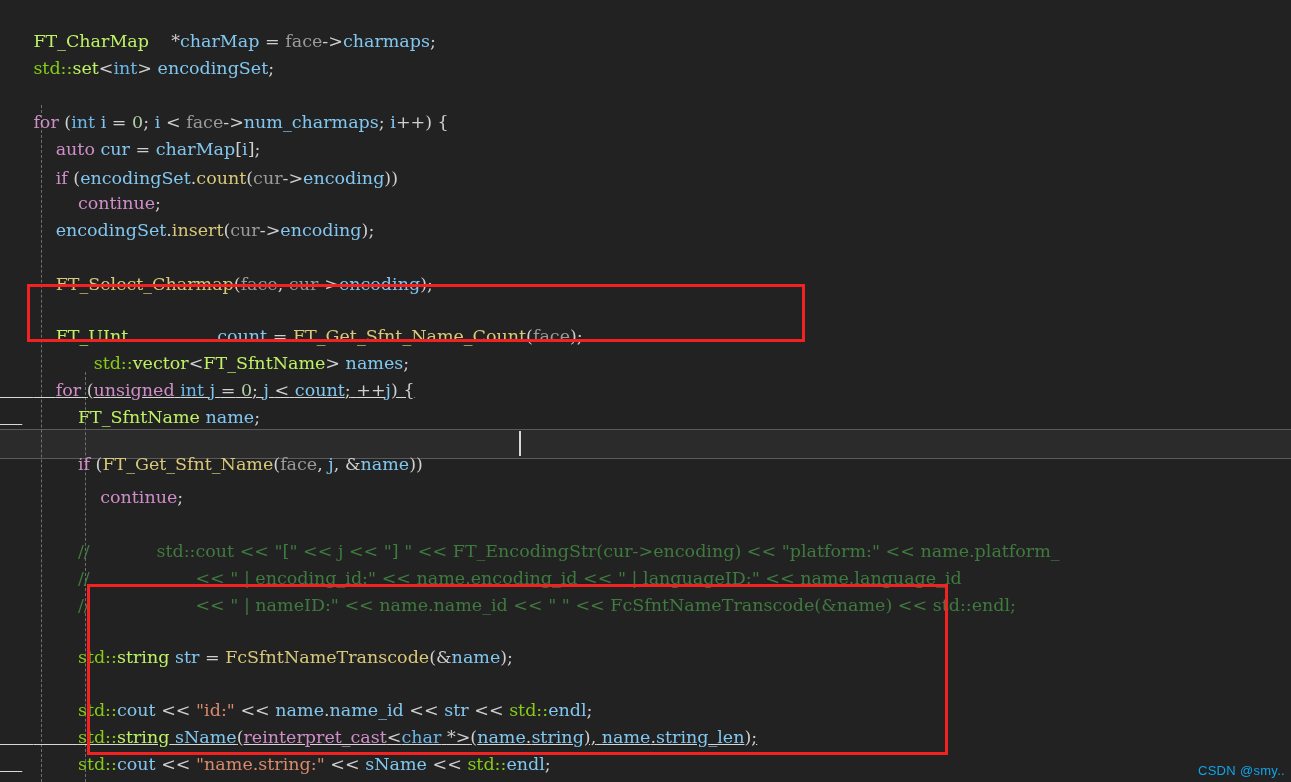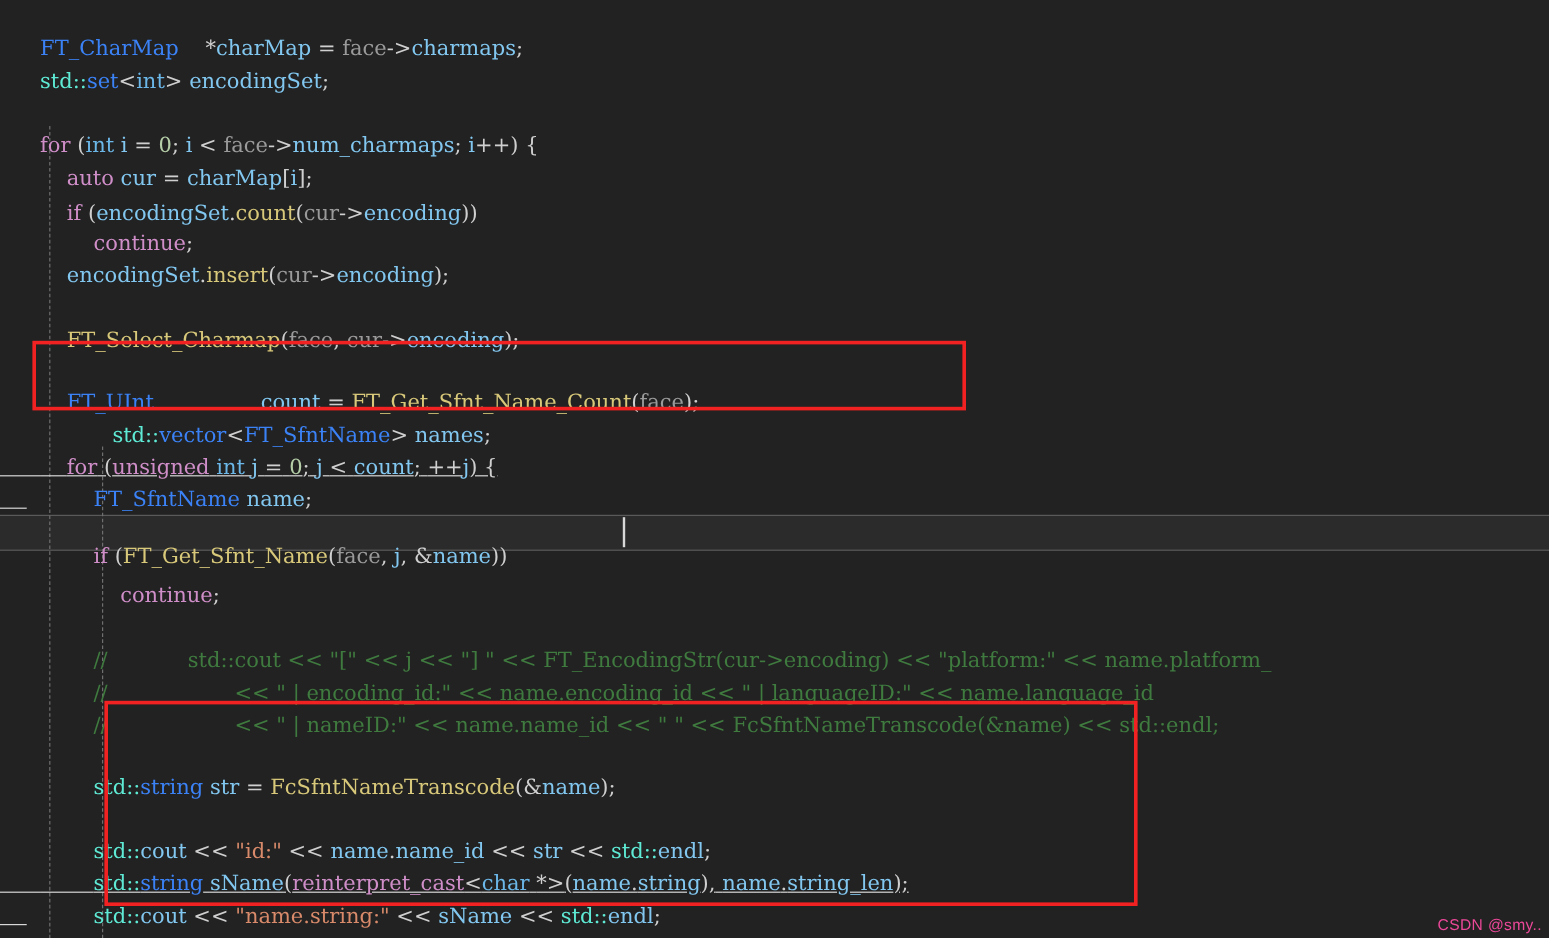--- a/index.html
+++ b/index.html
@@ -51,24 +51,24 @@
     height: 27px;
     line-height: 27px;
     white-space: pre;
     font-family: "DejaVu Serif", serif;
     font-size: 17.5px;
     letter-spacing: 0px;
     color: #d8d8d8;
   }
   
   .kw      { color: #cf8ec8; text-align: center; }   
-  .type    { color: #3b82f6; }   
+  .type    { color: #bef264; }   
   .prim    { color: #6bb7e8; }   
   .var     { color: #82c7f0; text-align: center; }   
-  .plain   { color: #5eead4; }   
+  .plain   { color: #84cc16; }   
   .dim     { color: #9a9a9a; }   
   .fn      { color: #d8c87a; }   
   .num     { color: #b5cea8; }   
   .str     { color: #d88a6a; }   
   .cmt     { color: #3f7a3f; }   
   .punc    { color: #cfcfcf; }
   .op      { color: #cfcfcf; }
   
   .redbox {
     position: absolute;
@@ -83,21 +83,21 @@
     width: 2px;
     background: #d8d8d8;
   }
   
   .watermark {
     position: absolute;
     right: 6px;
     bottom: 4px;
     font-family: "Liberation Sans", sans-serif;
     font-size: 13px;
-    color: #ec4899;
+    color: #0ea5e9;
     letter-spacing: 0.3px;
     text-align: right;
   }
 </style>
 </head>
 <body>
 
 <div id="editor">
 
   <div class="cur-line" style="top:429px;height:30px;"></div>

